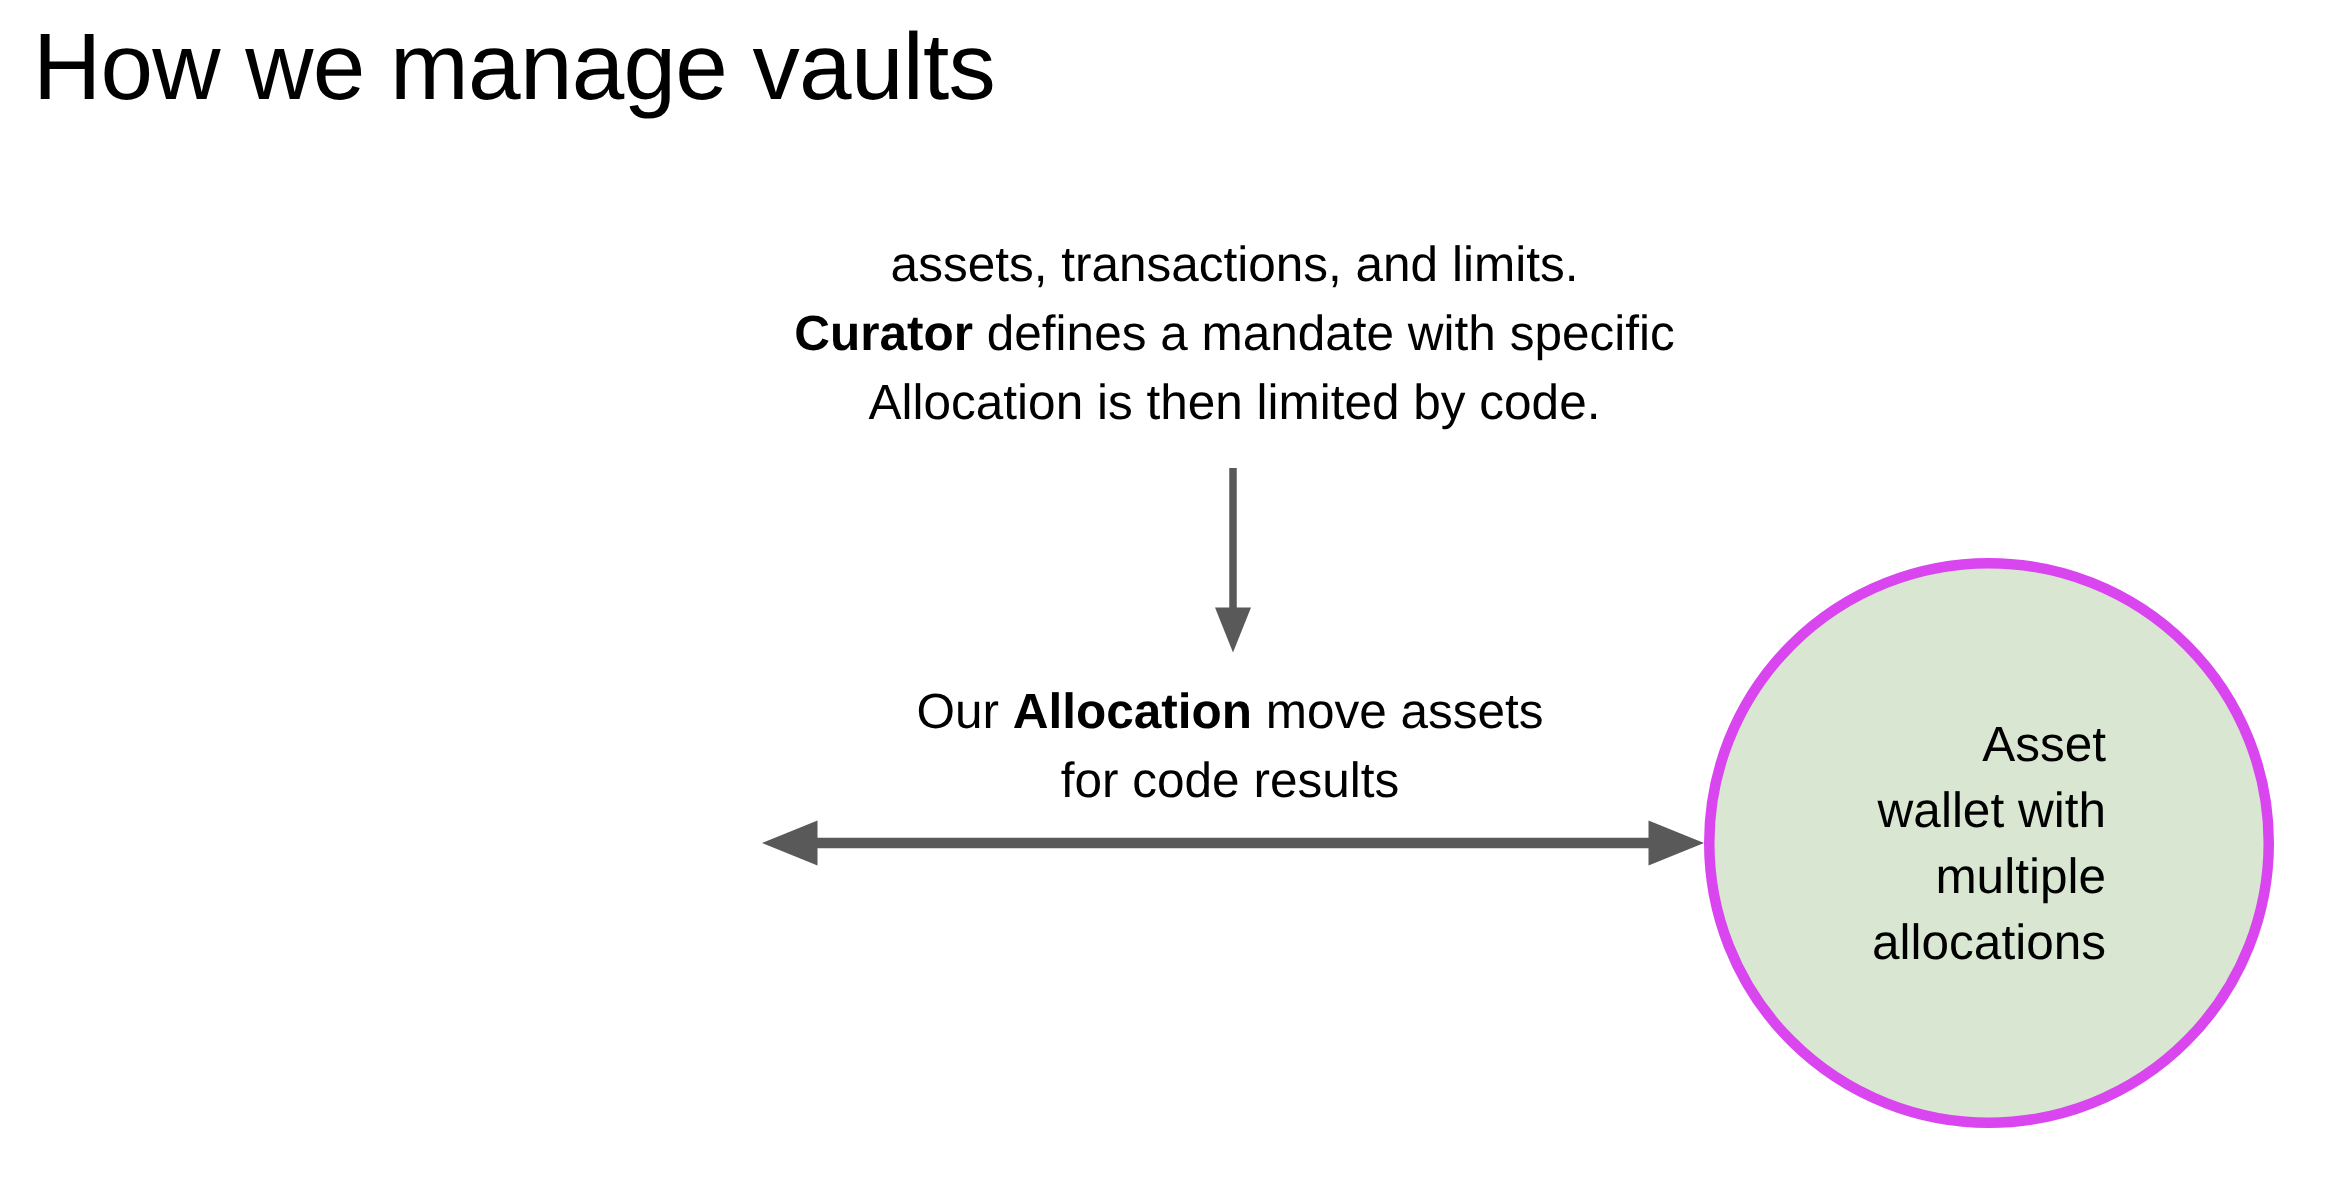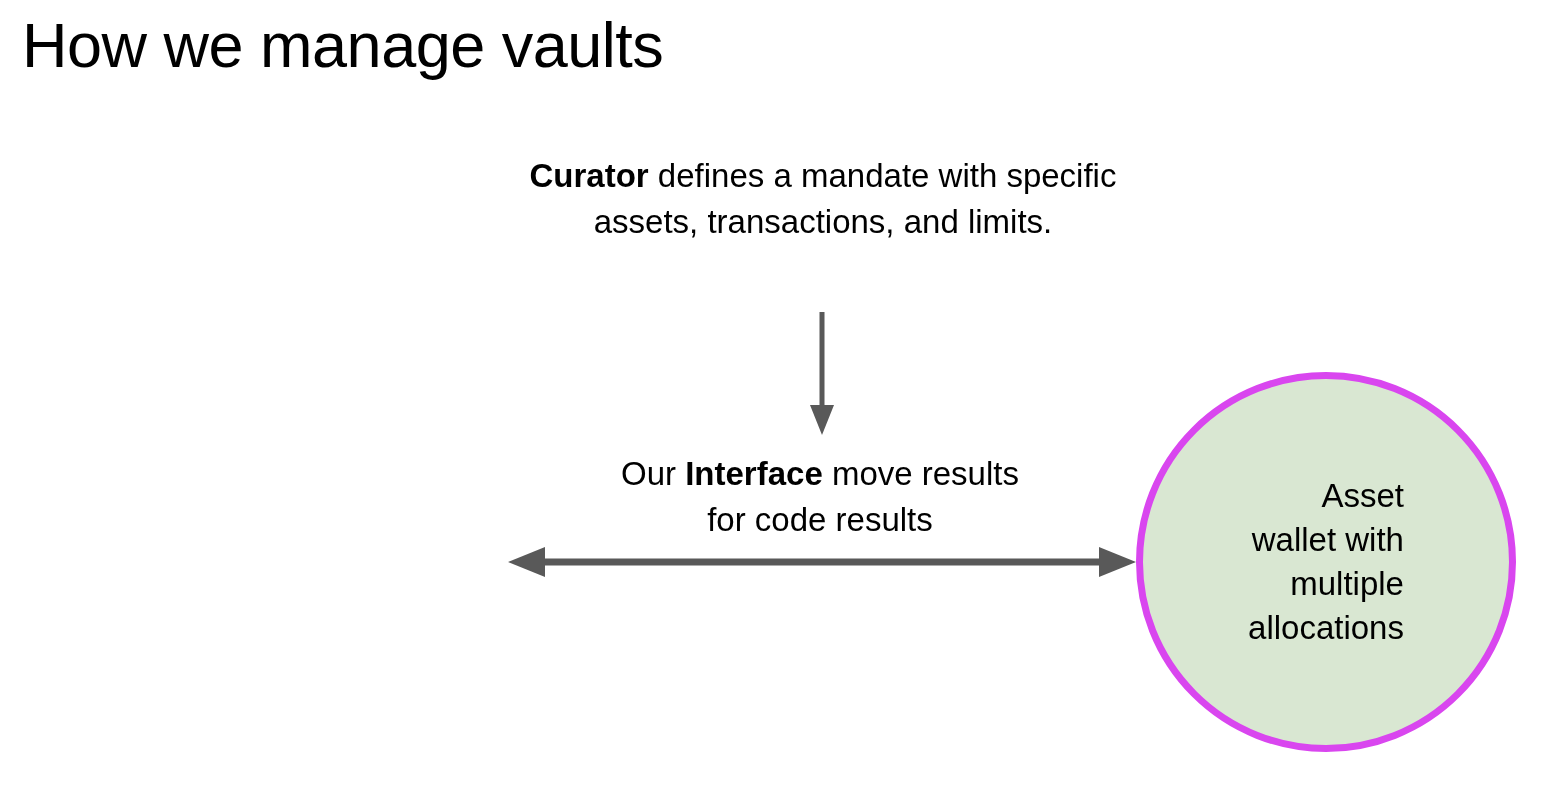--- a/index.html
+++ b/index.html
@@ -96,31 +96,32 @@
   b { font-weight: 700; }
 </style>
 </head>
 <body>
 
 <div class="slide">
 
   <h1 class="title">How we manage vaults</h1>
 
   <div class="note curator-note">
+    <div>assets, transactions, and limits.</div>
     <div><b>Curator</b><span> defines a mandate with specific</span></div>
-    <div>assets, transactions, and limits.</div>
+    <div>Allocation is then limited by code.</div>
   </div>
 
   <svg class="arrow-svg down-arrow" width="44" height="132" viewBox="0 0 44 132">
     <rect x="19.5" y="4" width="5" height="96" fill="#595959"></rect>
     <polygon points="10,97 34,97 22,127" fill="#595959"></polygon>
   </svg>
 
   <div class="note allocator-note">
-    <div><span>Our </span><b>Interface</b><span> move results</span></div>
+    <div><span>Our </span><b>Allocation</b><span> move assets</span></div>
     <div>for code results</div>
   </div>
 
   <svg class="arrow-svg h-arrow" width="634" height="36" viewBox="0 0 634 36">
     <line x1="32" y1="18" x2="602" y2="18" stroke-width="7" stroke="#595959"></line>
     <polygon points="3,18 40,3 40,33" fill="#595959"></polygon>
     <polygon points="631,18 594,3 594,33" fill="#595959"></polygon>
   </svg>
 
 

